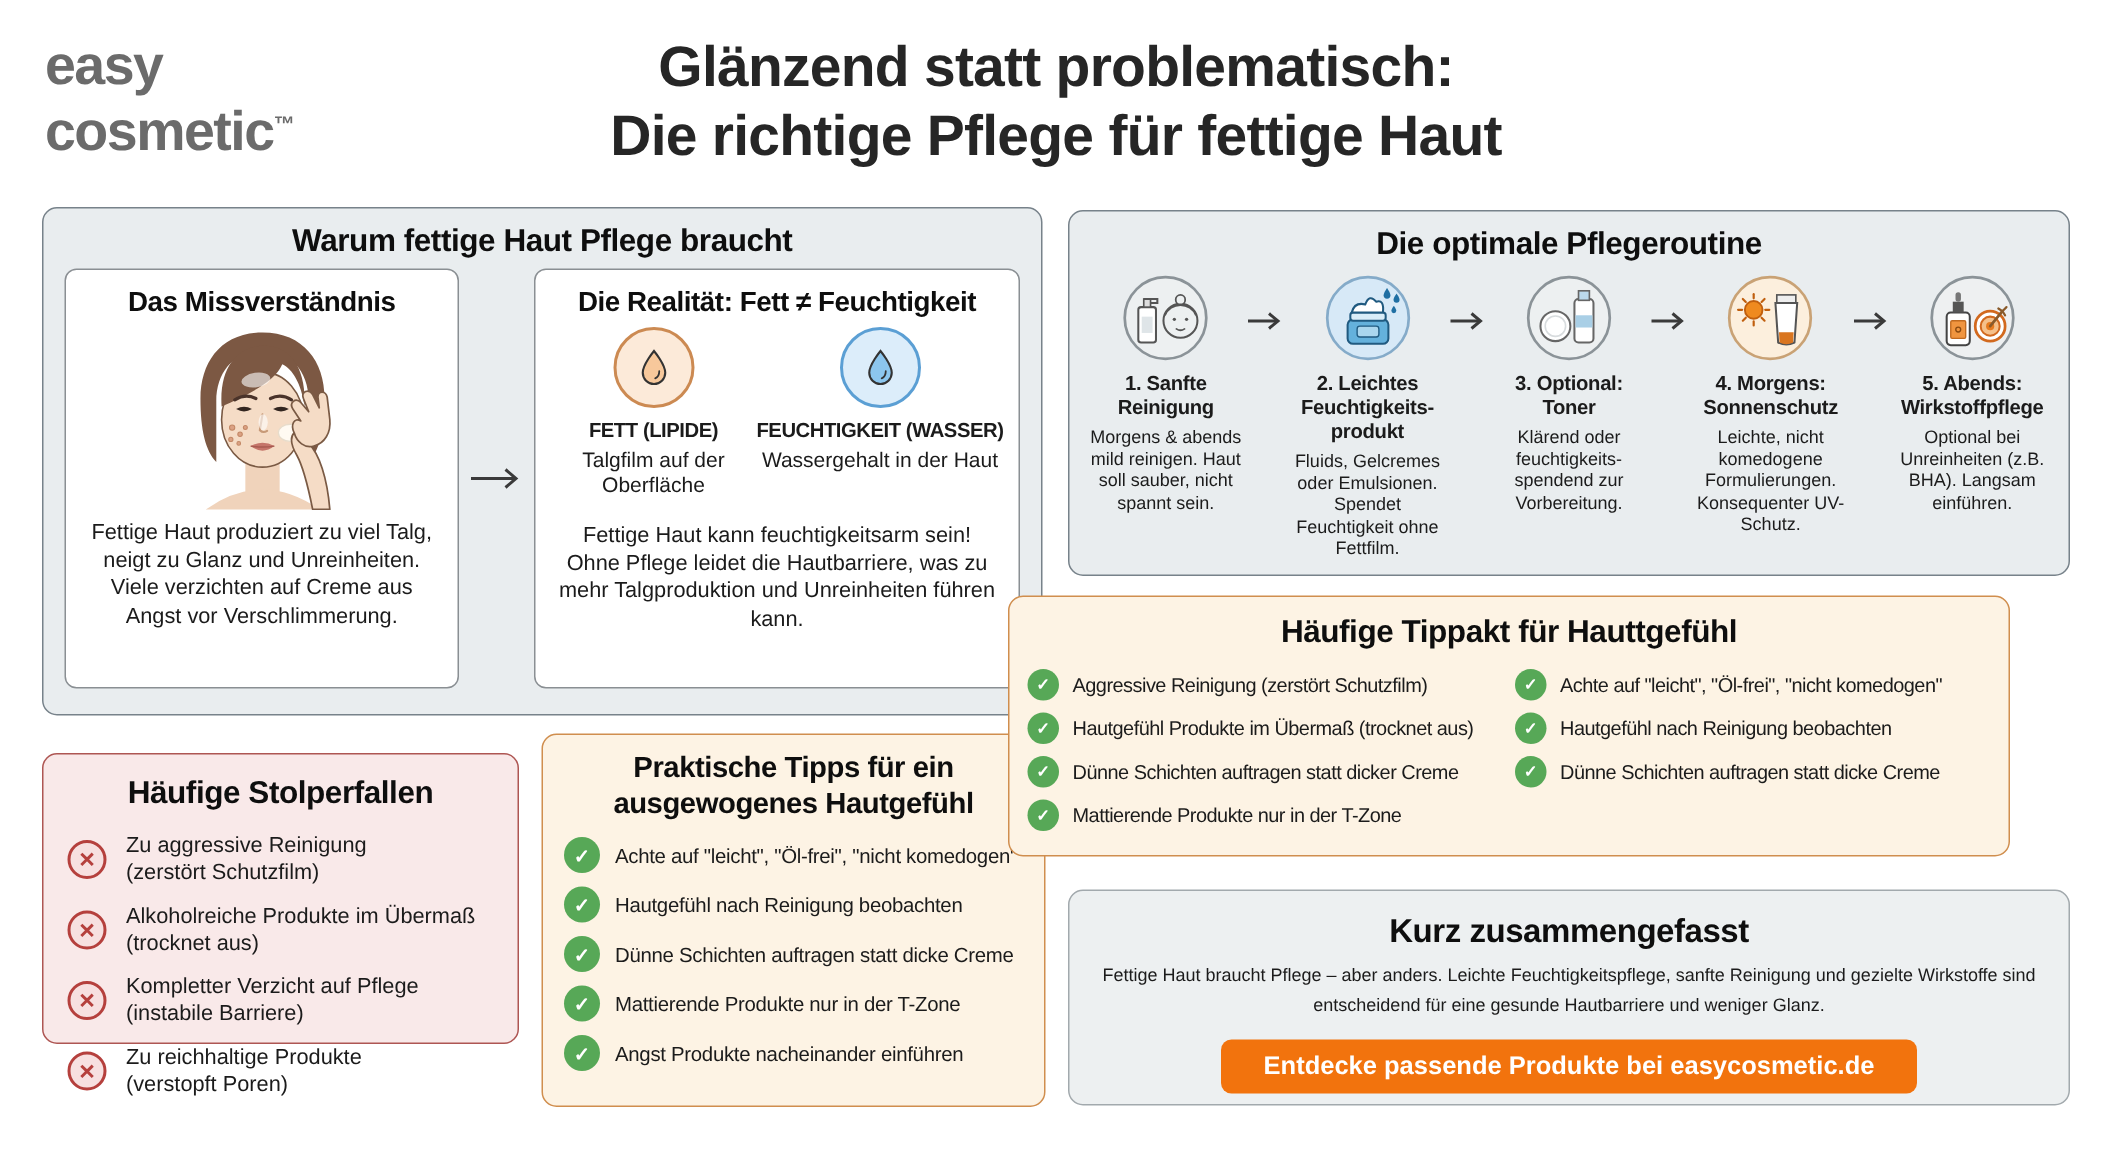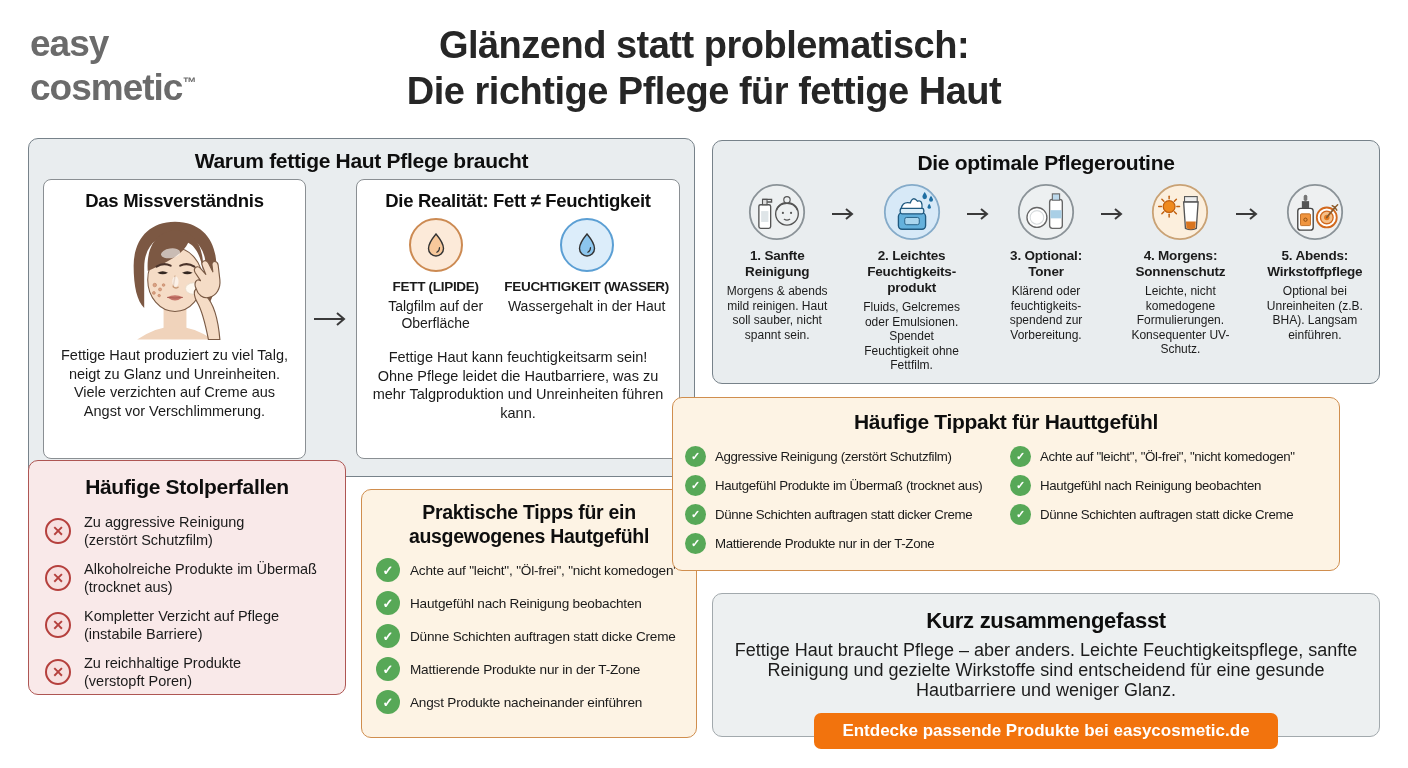--- a/index.html
+++ b/index.html
@@ -33,21 +33,21 @@
   .face-svg{width:132px;height:124px;}
   .drop-row{display:flex;margin-top:6px;}
   .drop-col{flex:1;display:flex;flex-direction:column;align-items:center;text-align:center;}
   .drop-circle{width:54px;height:54px;border-radius:50%;display:flex;align-items:center;justify-content:center;box-sizing:border-box;}
   .drop-circle.orange{background:#fcead9;border:2px solid #cc8a52;}
   .drop-circle.blue{background:#dcedfa;border:2px solid #5b9fd4;}
   .drop-label{margin-top:7px;font-size:13.5px;font-weight:bold;white-space:nowrap;letter-spacing:-0.3px;}
   .drop-desc{font-size:14px;line-height:17px;margin-top:4px;}
 
   
-  #pitfalls-panel{left:28px;top:460px;width:318px;height:235px;}
+  #pitfalls-panel{left:28px;top:502px;width:318px;height:194px;}
   #pitfalls-panel h2{margin-top:14px;margin-bottom:14px;}
   .pf-item{display:flex;align-items:center;gap:13px;padding-left:16px;margin-bottom:11px;}
   .cross-icon{flex:0 0 auto;width:26px;height:26px;border-radius:50%;border:2px solid #b5403d;background:#f7e0e0;
         color:#b5403d;font-size:14px;font-weight:bold;display:flex;align-items:center;justify-content:center;box-sizing:border-box;}
   .pf-text span{display:block;font-size:14.5px;line-height:18px;}
 
   
   #tips-panel{left:361px;top:489px;width:336px;height:249px;}
   #tips-panel h2{font-size:19.5px;line-height:24px;margin:10px 30px 10px;}
   .tip-item{display:flex;align-items:center;gap:10px;padding-left:14px;margin-bottom:9px;}
@@ -69,21 +69,21 @@
   #checklist-panel h2{margin-top:12px;margin-bottom:12px;}
   .cl-cols{display:flex;padding:0 12px;gap:8px;}
   .cl-col{flex:1;}
   .cl-item{display:flex;align-items:center;gap:9px;margin-bottom:8px;}
   .cl-item .check-icon{width:21px;height:21px;font-size:11px;}
   .cl-item .t-text{font-size:13.3px;letter-spacing:-0.35px;white-space:nowrap;}
 
   
   #summary-panel{left:712px;top:593px;width:668px;height:144px;}
   #summary-panel h2{font-size:22px;margin-top:14px;margin-bottom:6px;}
-  .summary-text{margin:0 auto;max-width:625px;text-align:center;font-size:18px;line-height:20px;}
+  .summary-text{margin:0 auto;max-width:625px;text-align:center;font-size:12px;line-height:20px;}
   .cta-btn{display:block;margin:13px auto 0;background:#f2730d;color:#fff;border:none;border-radius:7px;
         font-family:"Liberation Sans",sans-serif;font-size:17px;font-weight:bold;padding:8px 28px;cursor:pointer;}
 
   svg{display:block;}
 </style>
 </head>
 <body>
 
 <div class="page">
 

